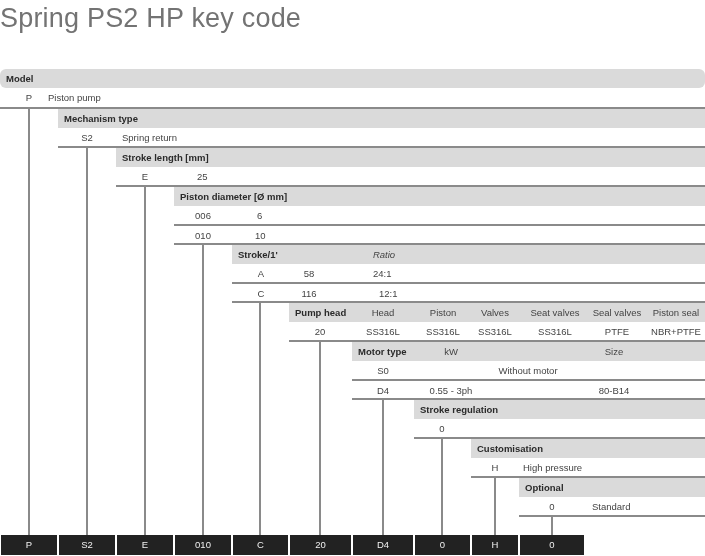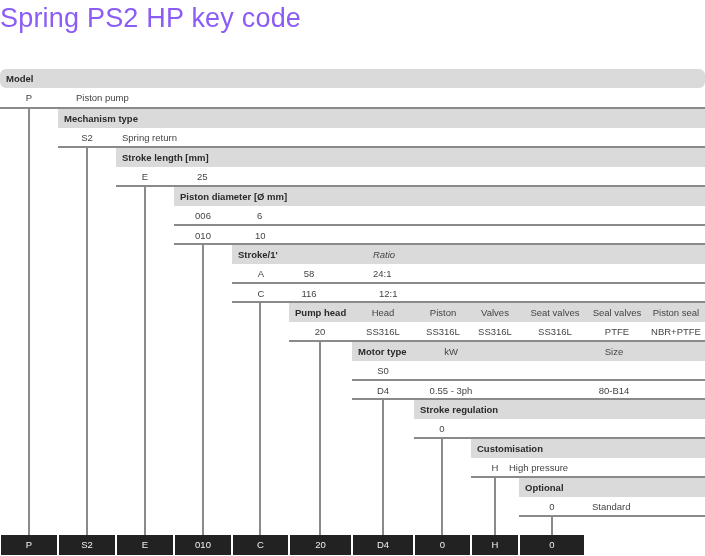--- a/index.html
+++ b/index.html
@@ -3,21 +3,21 @@
 <meta charset="utf-8">
 <style>
   html, body { margin: 0; padding: 0; }
   body {
     width: 705px; height: 556px; position: relative; overflow: hidden;
     background: #ffffff; font-family: "Liberation Sans", sans-serif;
     color: #3a3a3a;
   }
   .title {
     position: absolute; left: 0; top: 0; font-size: 27px; font-weight: 300;
-    color: #8b5cf6; letter-spacing: 0.2px; line-height: 36px;
+    color: #737373; letter-spacing: 0.2px; line-height: 36px;
   }
   .hdr {
     position: absolute; height: 19px; right: 0; background: #dadada;
     font-size: 9.5px; font-weight: bold; color: #2a2a2a; line-height: 19px;
   }
   .hdr .lbl { position: absolute; left: 6px; top: 0; white-space: nowrap; }
   .row {
     position: absolute; height: 19px; right: 0; background: #fff;
     font-size: 9.5px; color: #444; line-height: 19px;
   }
@@ -36,21 +36,21 @@
 </head>
 <body>
 
 <div class="title">Spring PS2 HP key code</div>
 
 <div class="hdr" style="left:0;top:69px;border-radius:6px;">
   <span class="lbl">Model</span>
 </div>
 <div class="row" style="left:0;top:88px;">
   <span class="cell c" style="left:0;width:58px;">P</span>
-  <span class="cell" style="left:76px;">Piston pump</span>
+  <span class="cell" style="left:48px;">Piston pump</span>
 </div>
 <div class="line" style="left:0;top:107px;"></div>
 
 <div class="hdr" style="left:58px;top:109px;">
   <span class="lbl">Mechanism type</span>
 </div>
 <div class="row" style="left:58px;top:128px;">
   <span class="cell c" style="left:0;width:58px;">S2</span>
   <span class="cell" style="left:64px;">Spring return</span>
 </div>
@@ -116,20 +116,21 @@
 </div>
 <div class="line" style="left:289px;top:340px;"></div>
 
 <div class="hdr" style="left:352px;top:342px;">
   <span class="lbl">Motor type</span>
   <span class="hcell" style="left:74px;width:50px;">kW</span>
   <span class="hcell" style="left:236px;width:52px;">Size</span>
 </div>
 <div class="row" style="left:352px;top:361px;">
   <span class="cell c" style="left:0;width:62px;">S0</span>
+  <span class="cell c" style="left:128px;width:96px;">Without motor</span>
 </div>
 <div class="line" style="left:352px;top:379px;"></div>
 <div class="row" style="left:352px;top:381px;">
   <span class="cell c" style="left:0;width:62px;">D4</span>
   <span class="cell c" style="left:74px;width:50px;">0.55 - 3ph</span>
   <span class="cell c" style="left:236px;width:52px;">80-B14</span>
 </div>
 <div class="line" style="left:352px;top:398px;"></div>
 
 <div class="hdr" style="left:414px;top:400px;">
@@ -138,21 +139,21 @@
 <div class="row" style="left:414px;top:419px;">
   <span class="cell c" style="left:0;width:56px;">0</span>
 </div>
 <div class="line" style="left:414px;top:437px;"></div>
 
 <div class="hdr" style="left:471px;top:439px;">
   <span class="lbl">Customisation</span>
 </div>
 <div class="row" style="left:471px;top:458px;">
   <span class="cell c" style="left:0;width:48px;">H</span>
-  <span class="cell" style="left:38px;">High pressure</span>
+  <span class="cell" style="left:52px;">High pressure</span>
 </div>
 <div class="line" style="left:471px;top:476px;"></div>
 
 <div class="hdr" style="left:519px;top:478px;">
   <span class="lbl">Optional</span>
 </div>
 <div class="row" style="left:519px;top:497px;">
   <span class="cell c" style="left:0;width:66px;">0</span>
   <span class="cell" style="left:73px;">Standard</span>
 </div>

